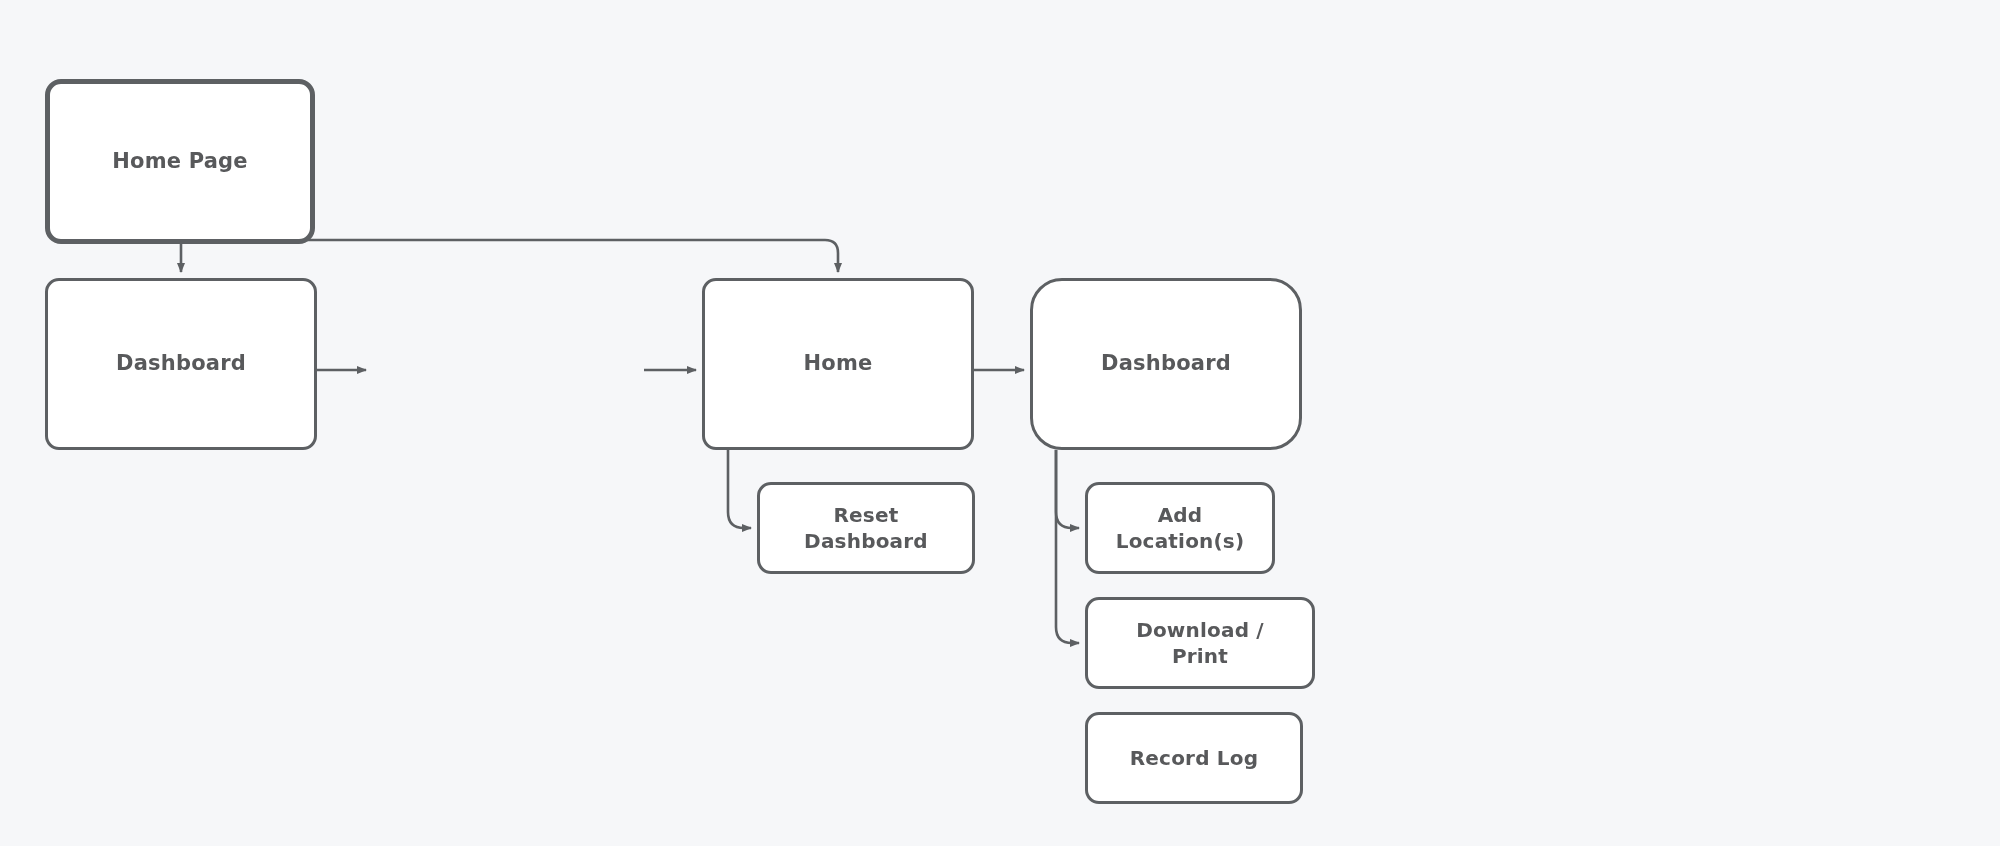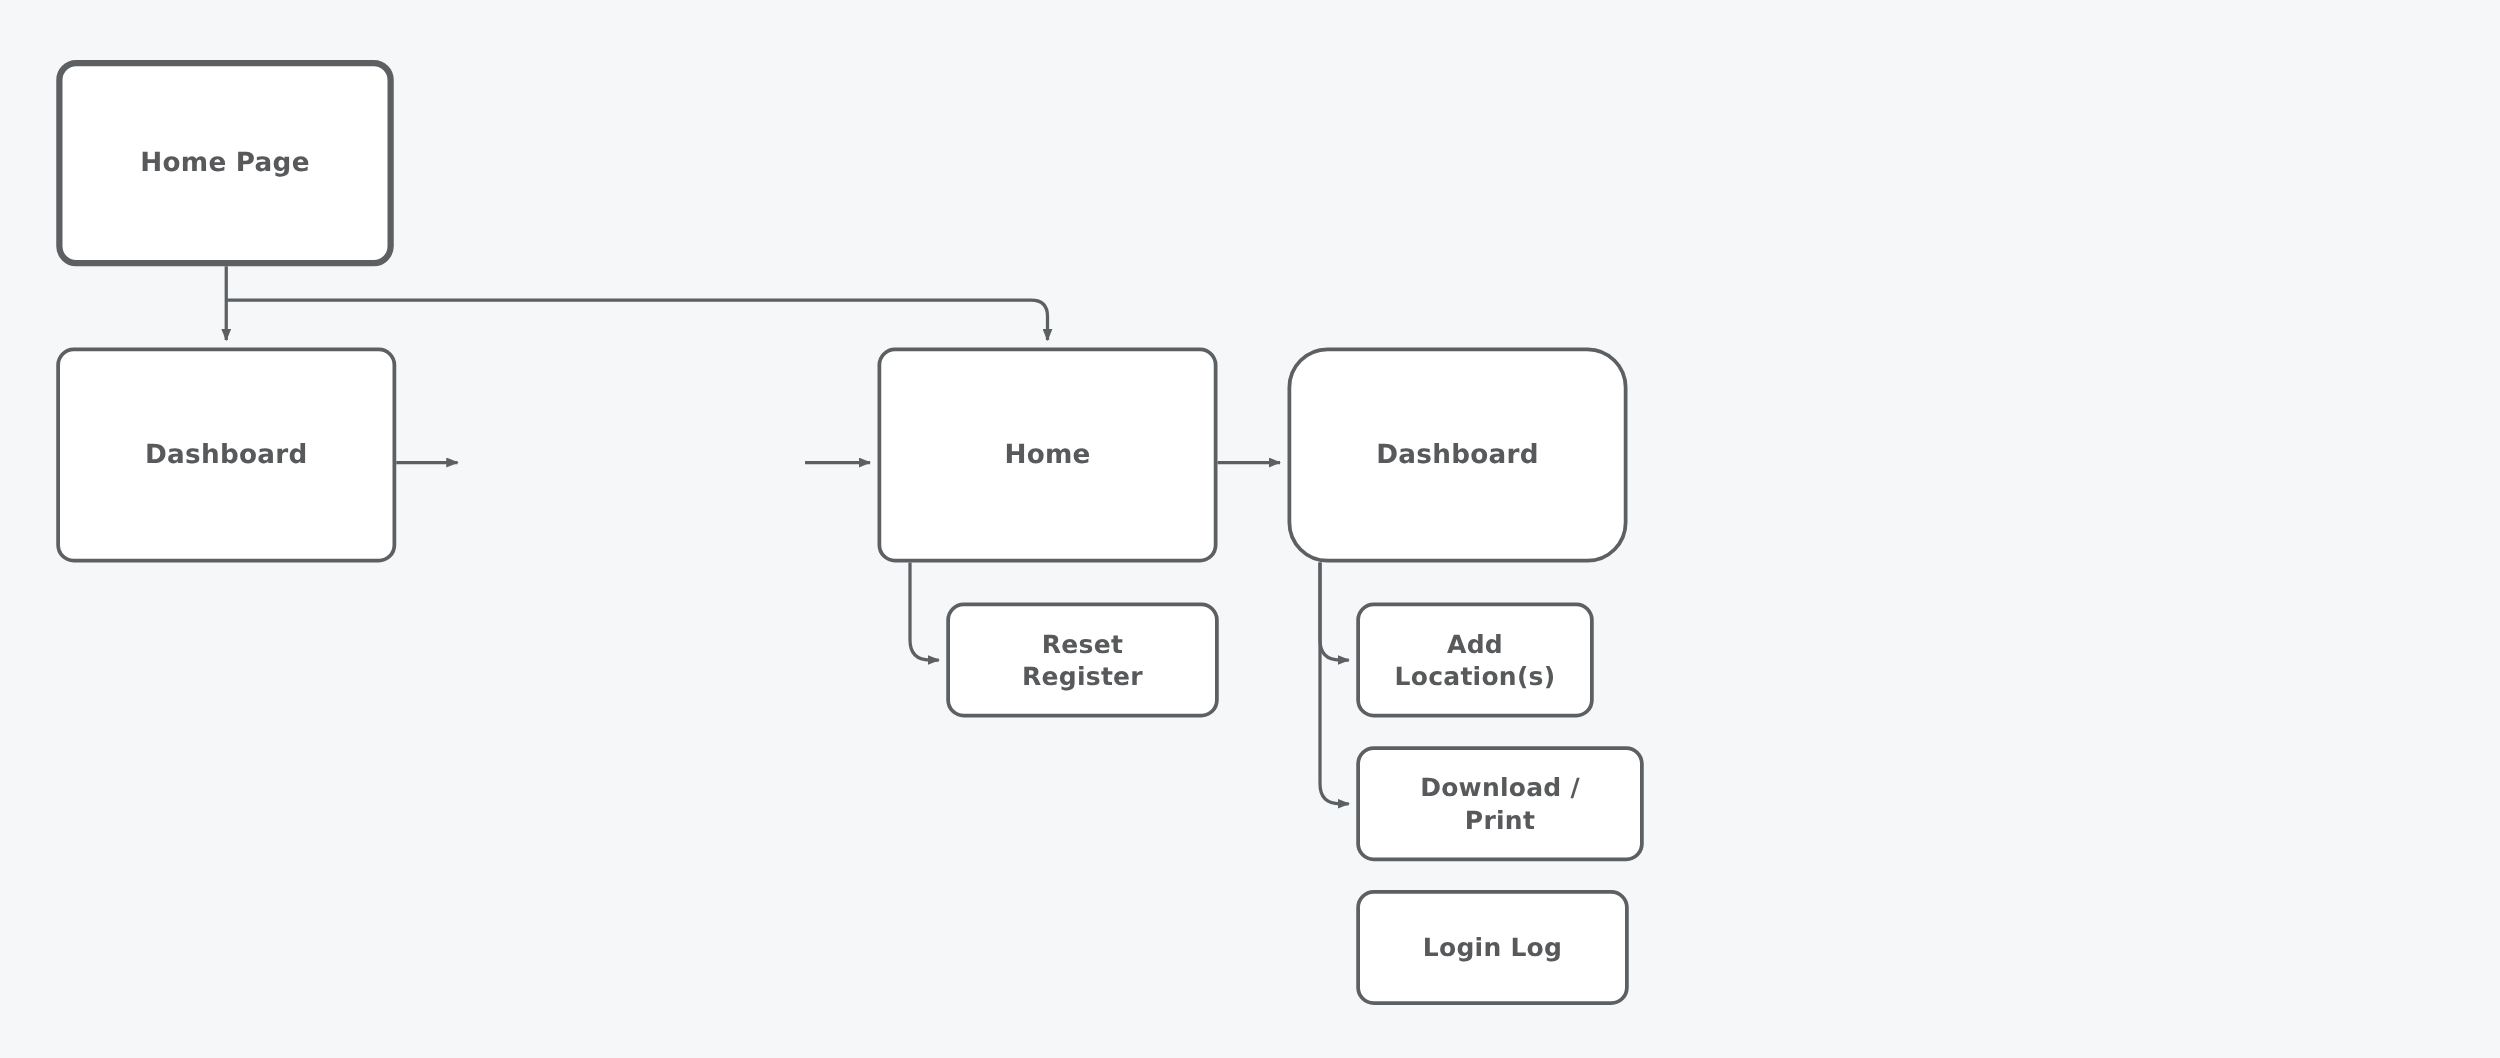--- a/index.html
+++ b/index.html
@@ -38,20 +38,21 @@
     letter-spacing: 0.2px;
     line-height: 1.32;
     border-radius: 14px;
     background: #ffffff;
     border: 3px solid #5d6063;
     z-index: 2;
   }
   .node.root {
     border-width: 5px;
     border-radius: 16px;
+    margin-top: 31px;
   }
   .node.ghost {
     background: transparent;
     border-style: dashed;
     border-width: 3px;
     border-color: #5d6063;
   }
   .node .label {
     display: block;
     padding: 0 10px;
@@ -104,30 +105,30 @@
   <div class="node size-lg" style="left:702px; top:278px; width:272px; height:172px;">
     <span class="label">Home</span>
   </div>
 
   <div class="node size-lg" style="left:1030px; top:278px; width:272px; height:172px;border-radius:32px;">
     <span class="label">Dashboard</span>
   </div>
 
   <div class="node size-md" style="left:757px; top:482px; width:218px; height:92px;">
     <span class="label">Reset
-Register</span>
+Dashboard</span>
   </div>
 
   <div class="node size-md" style="left:1085px; top:482px; width:190px; height:92px;">
     <span class="label">Add
 Location(s)</span>
   </div>
 
   <div class="node size-md" style="left:1085px; top:597px; width:230px; height:92px;">
     <span class="label">Download /
 Print</span>
   </div>
 
   <div class="node size-md" style="left:1085px; top:712px; width:218px; height:92px;">
-    <span class="label">Login Log</span>
+    <span class="label">Record Log</span>
   </div>
 
 </div>
 
 </body></html>

